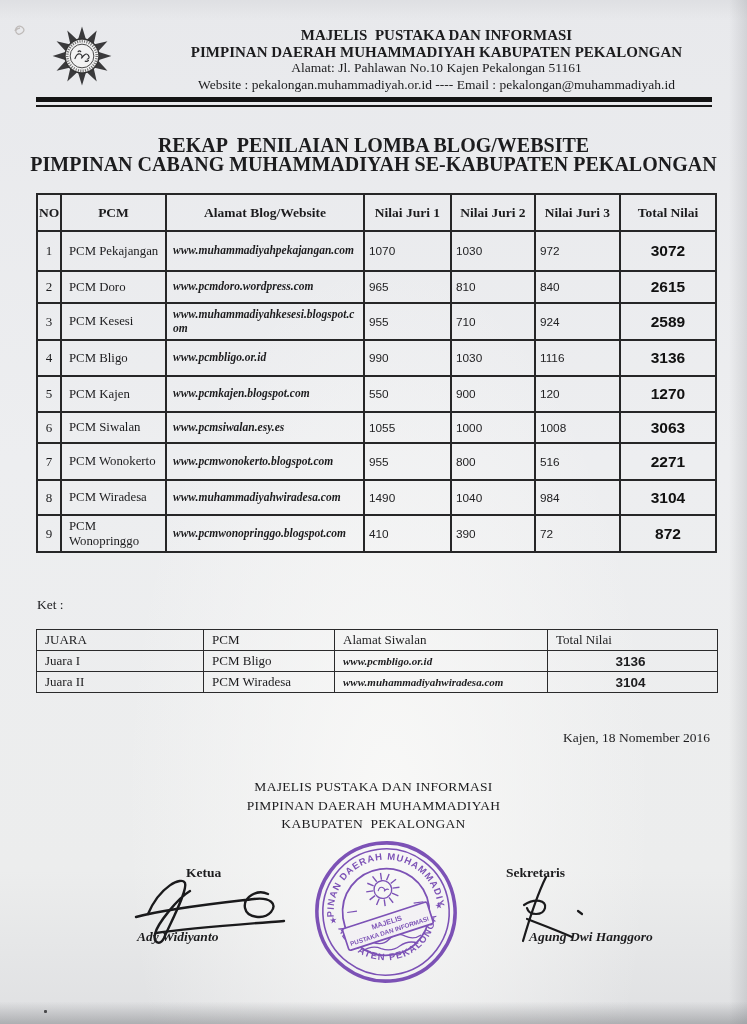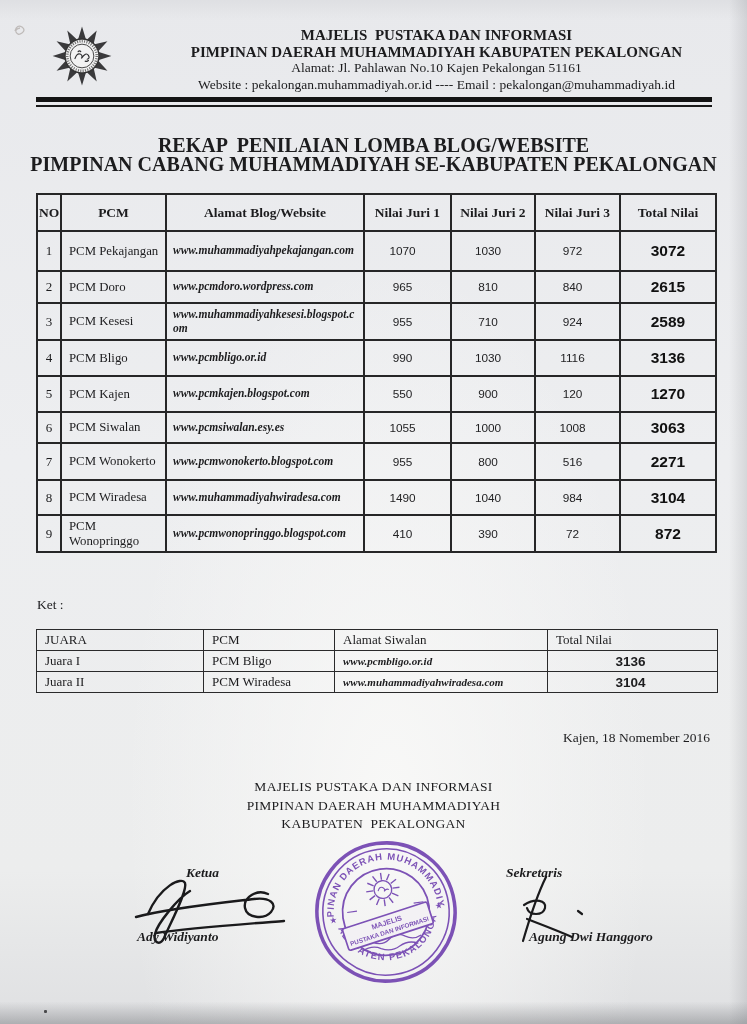--- a/index.html
+++ b/index.html
@@ -26,36 +26,36 @@
   .doc-title{left:0;right:0;top:136px;text-align:center;font-weight:bold;font-size:20px;line-height:19px;}
 
   
   table{border-collapse:collapse;table-layout:fixed;background:transparent;}
   .main-table{left:36px;top:193px;width:679px;}
   .main-table th,.main-table td{border:2px solid #262627;overflow:hidden;vertical-align:middle;padding:1px 4px;}
   .main-table th{font-size:13.5px;font-weight:bold;text-align:center;padding:2px 1px;}
   td.c-no{text-align:center;font-size:13px;}
   td.c-pcm{font-size:12.8px;padding-left:7px;line-height:15px;}
   td.c-url{font-size:11.5px;font-weight:bold;font-style:italic;line-height:13.5px;word-break:break-all;padding-left:6px;padding-right:4px;}
-  td.c-num{font-family:"Liberation Sans","DejaVu Sans",sans-serif;font-size:11.8px;text-align:center;padding-right:14px;color:#232325;}
+  td.c-num{font-family:"Liberation Sans","DejaVu Sans",sans-serif;font-size:11.8px;text-align:left;padding-right:14px;color:#232325;}
   td.c-total{font-family:"Liberation Sans","DejaVu Sans",sans-serif;font-size:15.5px;font-weight:bold;text-align:center;color:#111;}
 
   .ket{left:37px;top:597px;font-size:13.5px;}
 
   .sum-table{left:36px;top:629px;width:681px;}
   .sum-table th,.sum-table td{border:1.6px solid #2a2a2b;vertical-align:middle;padding:1px 4px 1px 8px;overflow:hidden;}
   .sum-table th{font-size:13px;font-weight:normal;text-align:left;}
   td.s-txt{font-size:13px;}
   td.s-url{font-size:11px;font-weight:bold;font-style:italic;}
   td.s-total{font-family:"Liberation Sans","DejaVu Sans",sans-serif;font-size:13.5px;font-weight:bold;text-align:center;padding-left:0;}
 
   .dateline{right:37px;top:730px;font-size:13.5px;}
   .closing{left:0;right:0;top:778px;text-align:center;font-size:13.5px;line-height:18.5px;letter-spacing:.3px;}
 
-  .sig-role{font-size:13.5px;font-weight:bold;font-style:italic;}
+  .sig-role{font-size:13.5px;font-weight:bold;}
   .sig-name{font-size:13.5px;font-weight:bold;font-style:italic;}
   .role-left{left:186px;top:865px;}
   .name-left{left:137px;top:929px;}
   .role-right{left:506px;top:865px;}
   .name-right{left:491px;top:929px;margin-left:38px;}
   .sig-left{left:128px;top:870px;}
   .sig-right{left:494px;top:873px;}
   .stamp{left:312px;top:838px;}
   .pencil{left:12px;top:22px;opacity:.55;}
   .speck{left:44px;top:1010px;width:3px;height:3px;background:#4a4a4c;border-radius:1px;}

